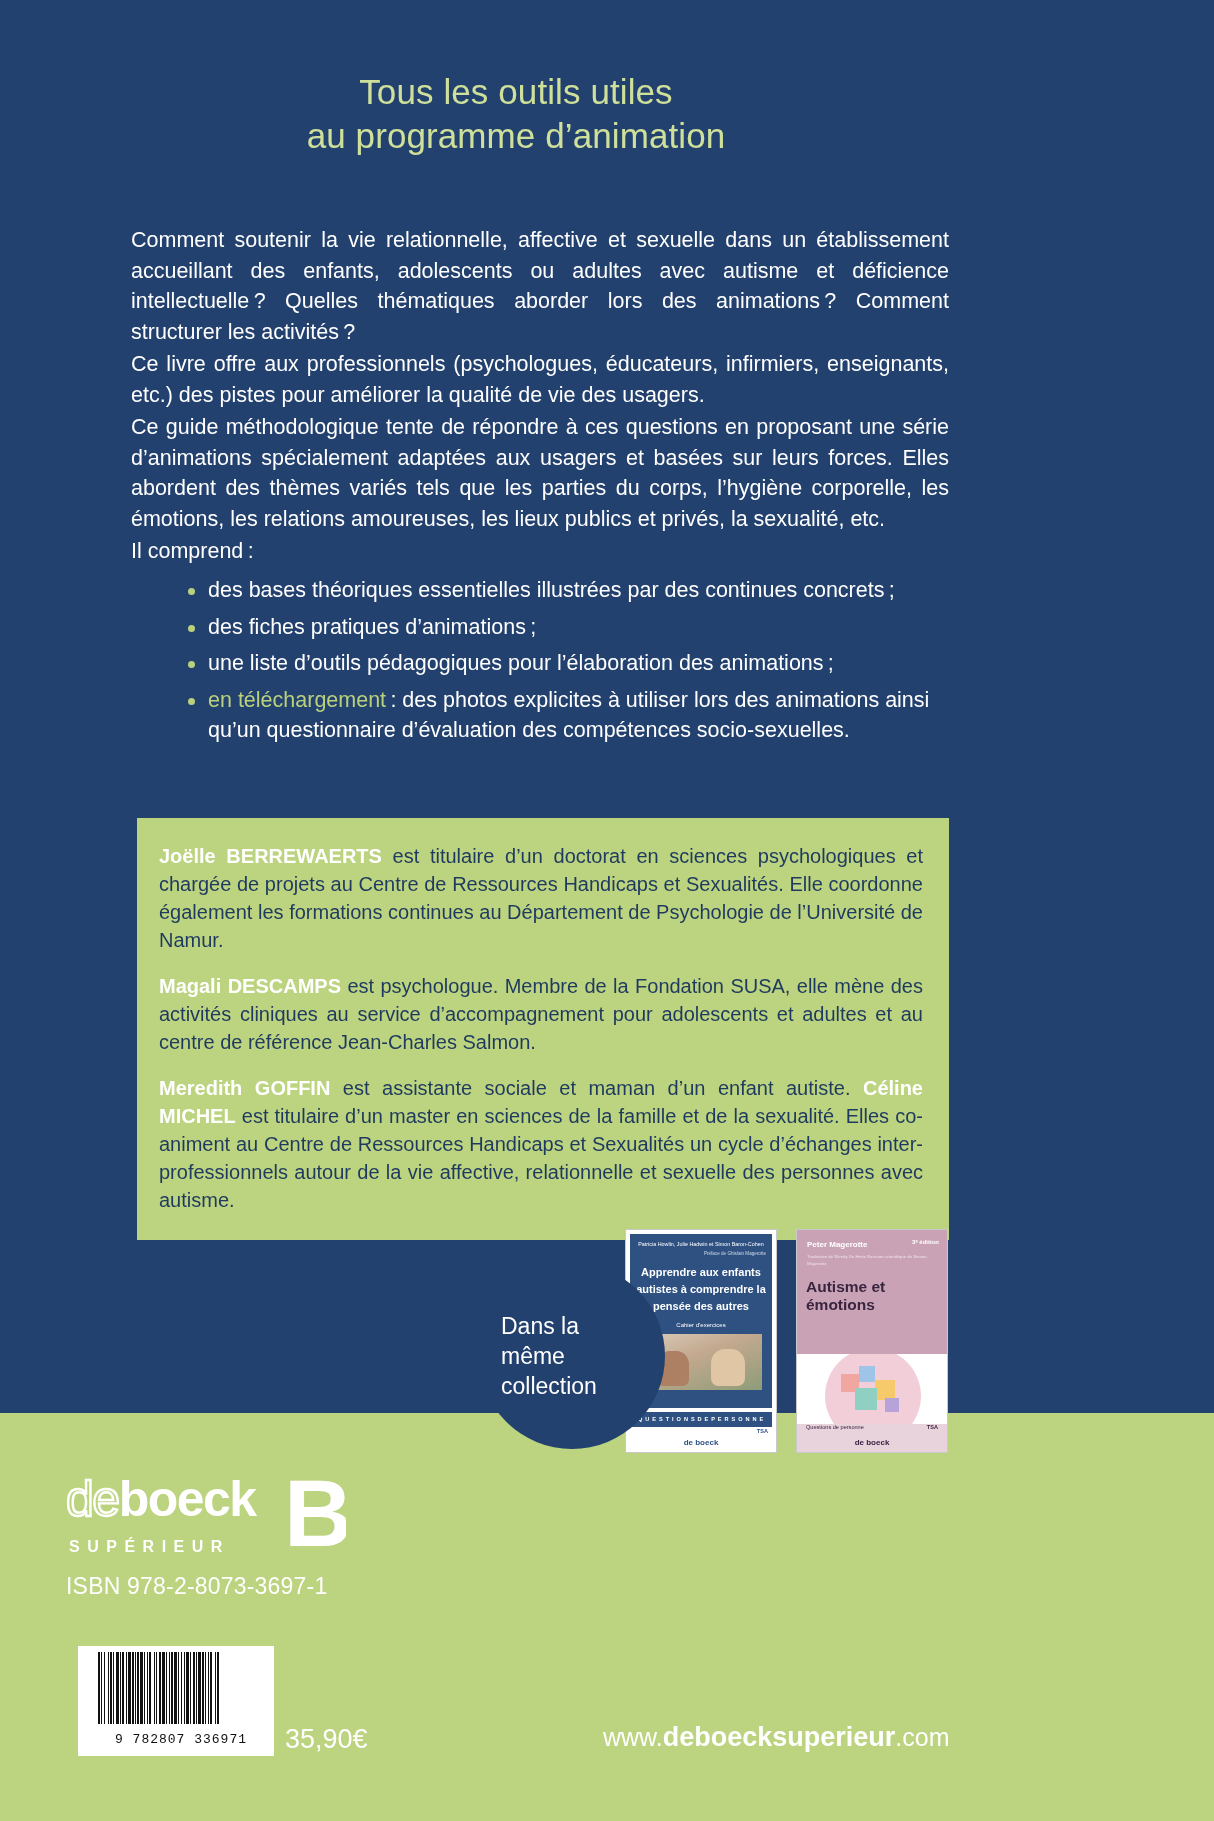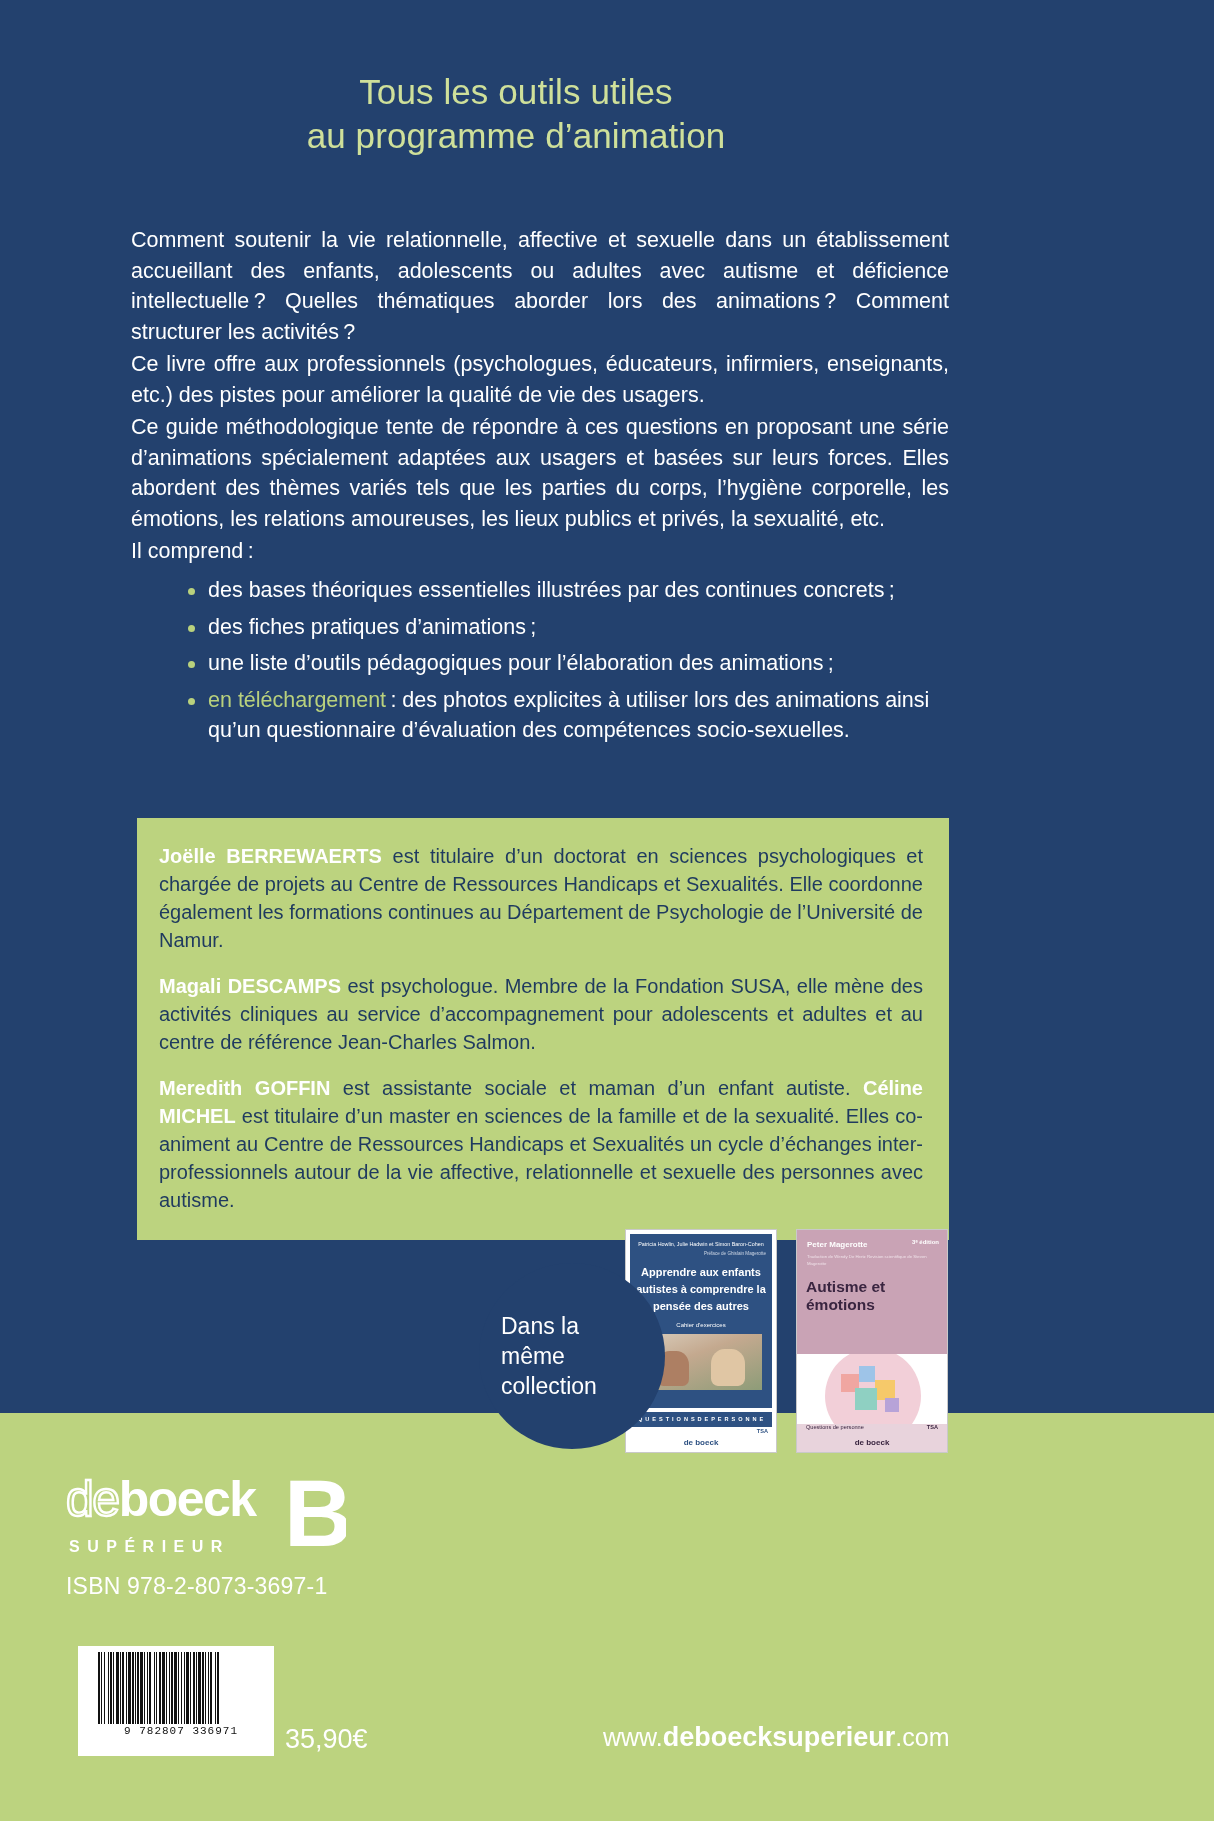--- a/index.html
+++ b/index.html
@@ -185,23 +185,23 @@
   }
   #barcode-bars i {
     position: absolute;
     top: 0;
     height: 100%;
     background: #111111;
     display: block;
   }
   #barcode-digits {
     position: relative;
-    margin-top: 1px;
+    margin-top: 8px;
     font-family: "Liberation Mono", monospace;
-    font-size: 11px;
+    font-size: 13px;
     color: #111111;
     letter-spacing: 1px;
     text-align: center;
     padding-left: 10px;
   }
   #price {
     position: absolute;
     left: 285px; top: 1724px;
     color: #ffffff;
     font-size: 27px;

